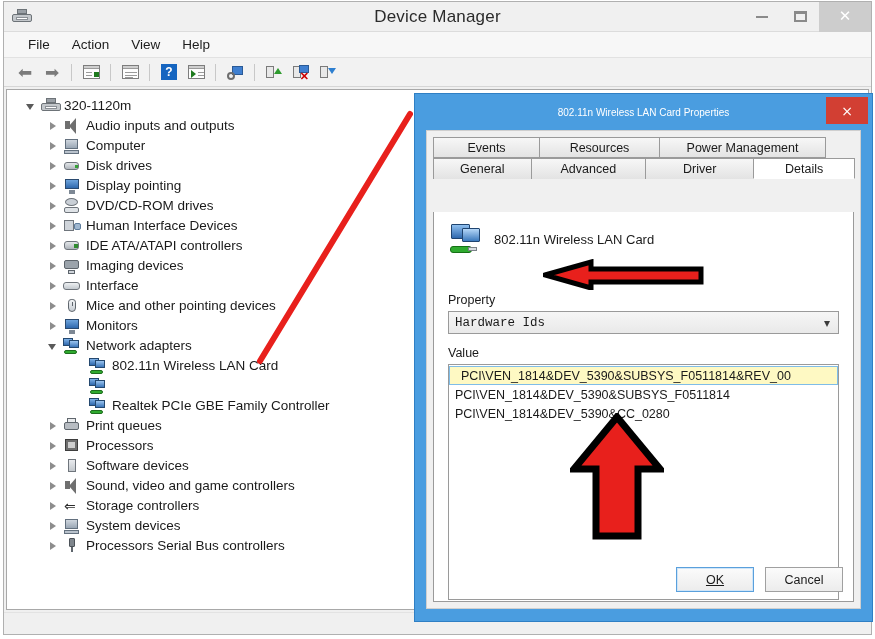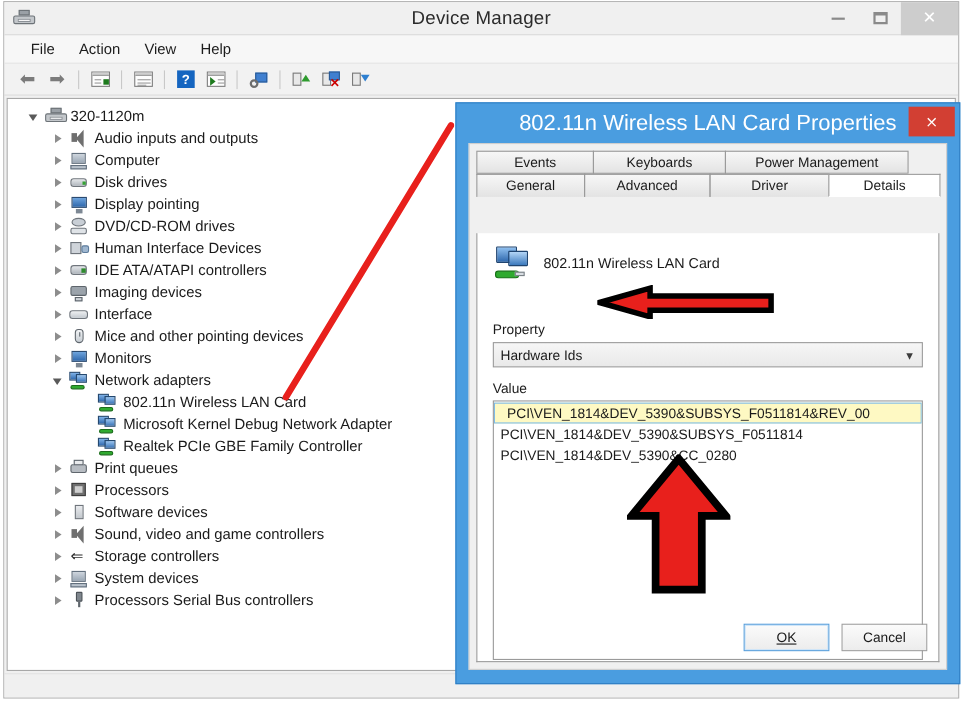--- a/index.html
+++ b/index.html
@@ -132,21 +132,21 @@
   
   #prop-dialog {
     position:absolute; left:414px; top:93px; width:459px; height:529px;
     background:#4a9de0;
     border:1px solid #2f7fc4;
     padding:0;
   }
   #prop-titlebar { height:36px; position:relative; display:flex; align-items:center; }
   #prop-title {
     position:absolute; left:0; right:0; text-align:center;
-    color:#ffffff; font-size:20px;
+    color:#ffffff; font-size:10px;
   }
   #prop-close {
     position:absolute; right:4px; top:3px; width:42px; height:27px;
     background:#d23f33; color:#ffffff; font-size:14px;
     display:flex; align-items:center; justify-content:center;
     font-family:"DejaVu Sans", sans-serif;
   }
   #prop-inner {
     position:absolute; left:11px; top:36px; right:11px; bottom:12px;
     background:#f0f0f0; border:1px solid #cfcfcf;
@@ -173,21 +173,21 @@
   .dev-ico .m2 { position:absolute; left:14px; top:4px; width:18px; height:14px; background:linear-gradient(#b4d6f7,#3b79bd); border:1.5px solid #1f4470; border-radius:1px;}
   .dev-ico .cab { position:absolute; left:2px; bottom:1px; width:22px; height:7px; background:#2faa2f; border:1.5px solid #157015; border-radius:3px;}
   .dev-ico .plug { position:absolute; left:20px; bottom:3px; width:9px; height:4px; background:#d8dde2; border:1px solid #7b8288;}
   .dev-name { font-size:13px; color:#1a1a1a; }
 
   .field-label { font-size:12.5px; color:#1a1a1a; margin:39px 0 4px 14px; }
   .combo {
     margin:0 14px; height:23px; background:linear-gradient(#f6f6f6,#e9e9e9);
     border:1px solid #9a9a9a; display:flex; align-items:center; position:relative;
   }
-  .combo .val { font-size:12.5px; color:#1a1a1a; padding-left:6px; }
+  .combo .val { font-size:12.5px; color:#1a1a1a; padding-left:6px;font-family:Liberation Mono, monospace; }
   .combo .chev { position:absolute; right:8px; color:#3c3c3c; font-size:12px; font-family:"DejaVu Sans", sans-serif;}
 
   .listbox {
     margin:4px 14px 0 14px; height:236px; background:#ffffff;
     border:1px solid #9a9a9a; padding-top:1px; overflow:hidden; position:relative;
   }
   .lb-item { height:19px; font-size:12.5px; color:#1a1a1a; display:flex; align-items:center; padding-left:6px; }
   .lb-item.selected { background:#fef9c3; border:1px solid #7fbde8; padding-left:11px; }
 
   .dlg-buttons { position:absolute; right:10px; bottom:9px; display:flex; gap:11px; }
@@ -423,21 +423,20 @@
             </span>
             <span class="tlabel">802.11n Wireless LAN Card</span>
           </div>
           <div class="tnode lvl2">
             <span class="twist none"></span>
             <span class="tico ic-net">
               <span class="m1"></span>
               <span class="m2"></span>
               <span class="cable"></span>
             </span>
-            <span class="tlabel">Microsoft Kernel Debug Network Adapter</span>
           </div>
           <div class="tnode lvl2">
             <span class="twist none"></span>
             <span class="tico ic-net">
               <span class="m1"></span>
               <span class="m2"></span>
               <span class="cable"></span>
             </span>
             <span class="tlabel">Realtek PCIe GBE Family Controller</span>
           </div>
@@ -506,21 +505,21 @@
     <div id="prop-title">802.11n Wireless LAN Card Properties</div>
     <div id="prop-close">
       <span>×</span>
     </div>
   </div>
 
   <div id="prop-inner">
     <div class="tabstrip">
       <div class="tabrow top">
         <div class="tab" style="width:107px">Events</div>
-        <div class="tab" style="width:121px">Keyboards</div>
+        <div class="tab" style="width:121px">Resources</div>
         <div class="tab" style="width:167px">Power Management</div>
       </div>
       <div class="tabrow bottom">
         <div class="tab" style="width:101px">General</div>
         <div class="tab" style="width:118px">Advanced</div>
         <div class="tab" style="width:112px">Driver</div>
         <div class="tab selected" style="width:104px">Details</div>
       </div>
     </div>
 

